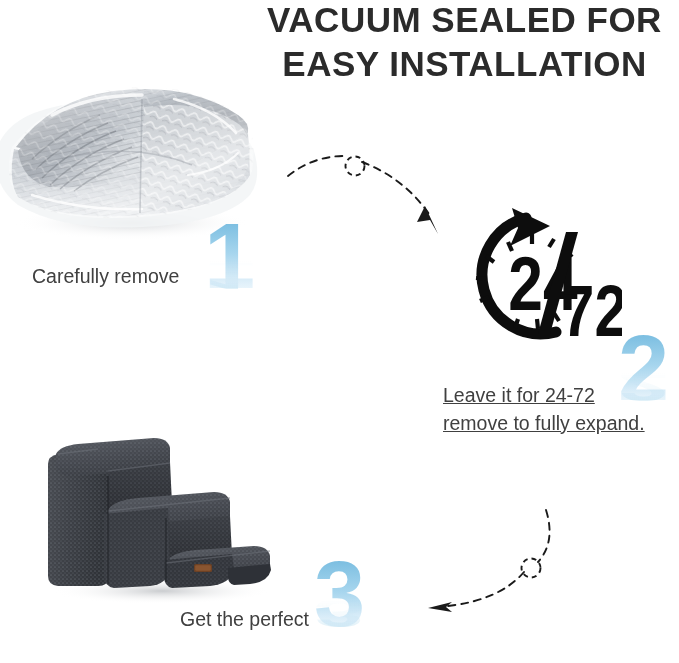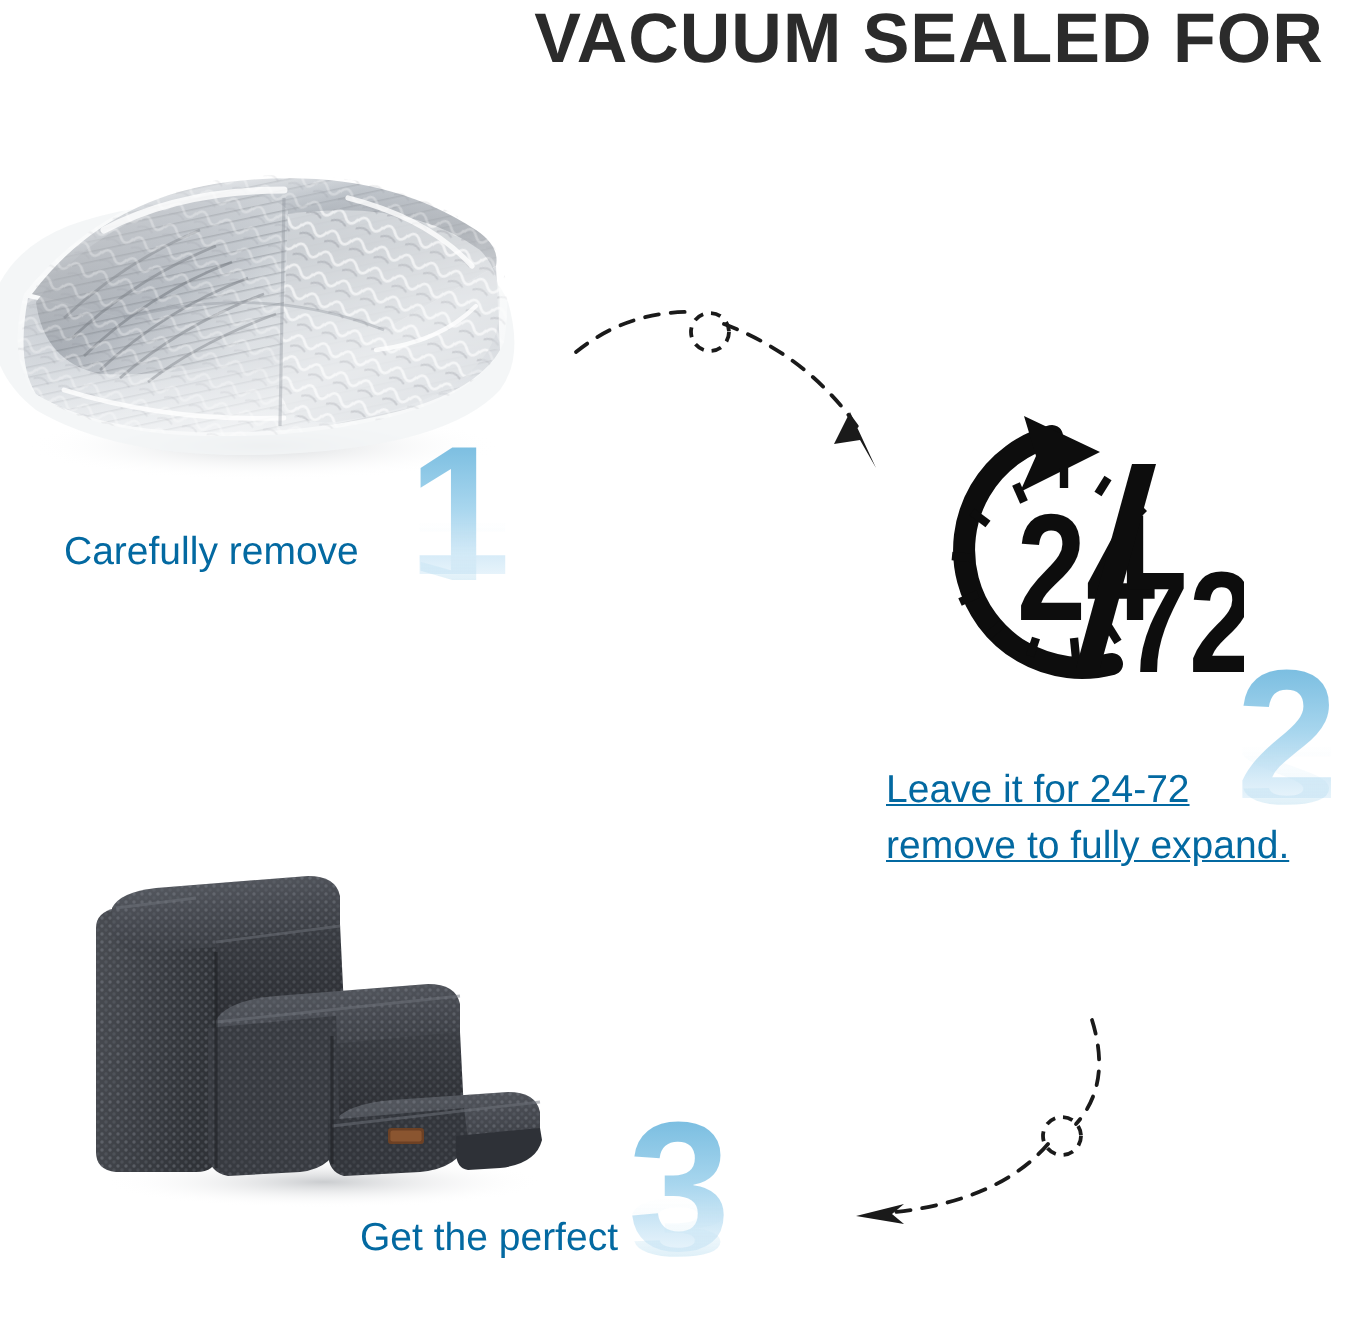--- a/index.html
+++ b/index.html
@@ -34,21 +34,21 @@
     color: #2b2b2b;
     white-space: nowrap;
   }
 
   
   .caption {
     position: absolute;
     font-family: "Liberation Sans", sans-serif;
     font-size: 19.5px;
     line-height: 28px;
-    color: #0369a1;
+    color: #404040;
     white-space: nowrap;
   }
   .caption .cline { display: block; }
 
   
   .stepnum {
     position: absolute;
     font-family: "Liberation Sans", sans-serif;
     font-weight: bold;
     font-size: 92px;
@@ -96,20 +96,21 @@
   .clock { position: absolute; }
   .clock svg { display: block; }
 </style>
 </head>
 <body>
 
 <div id="page">
 
   <div class="title-block">
     <span class="title-line">VACUUM SEALED FOR</span>
+    <span class="title-line">EASY INSTALLATION</span>
   </div>
 
   <div class="photo" style="left:-8px; top:55px; width:272px; height:185px;">
     <svg width="272" height="185" viewBox="0 0 272 185">
       <defs>
         <linearGradient id="pkgTop" x1="0" y1="0" x2="0.3" y2="1">
           <stop offset="0%" stop-color="#e9ebee"></stop>
           <stop offset="25%" stop-color="#b9bfc6"></stop>
           <stop offset="60%" stop-color="#8f959d"></stop>
           <stop offset="100%" stop-color="#adb3ba"></stop>

